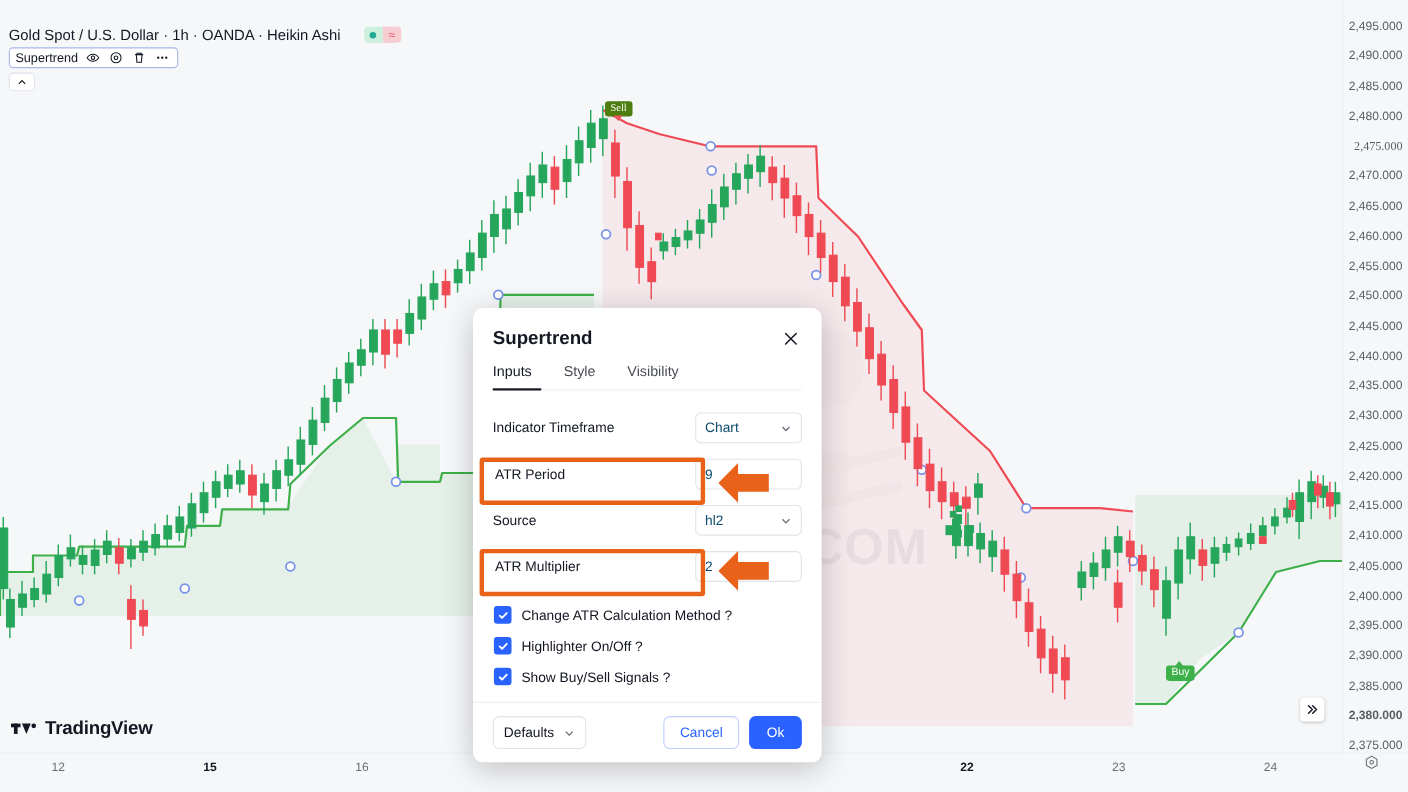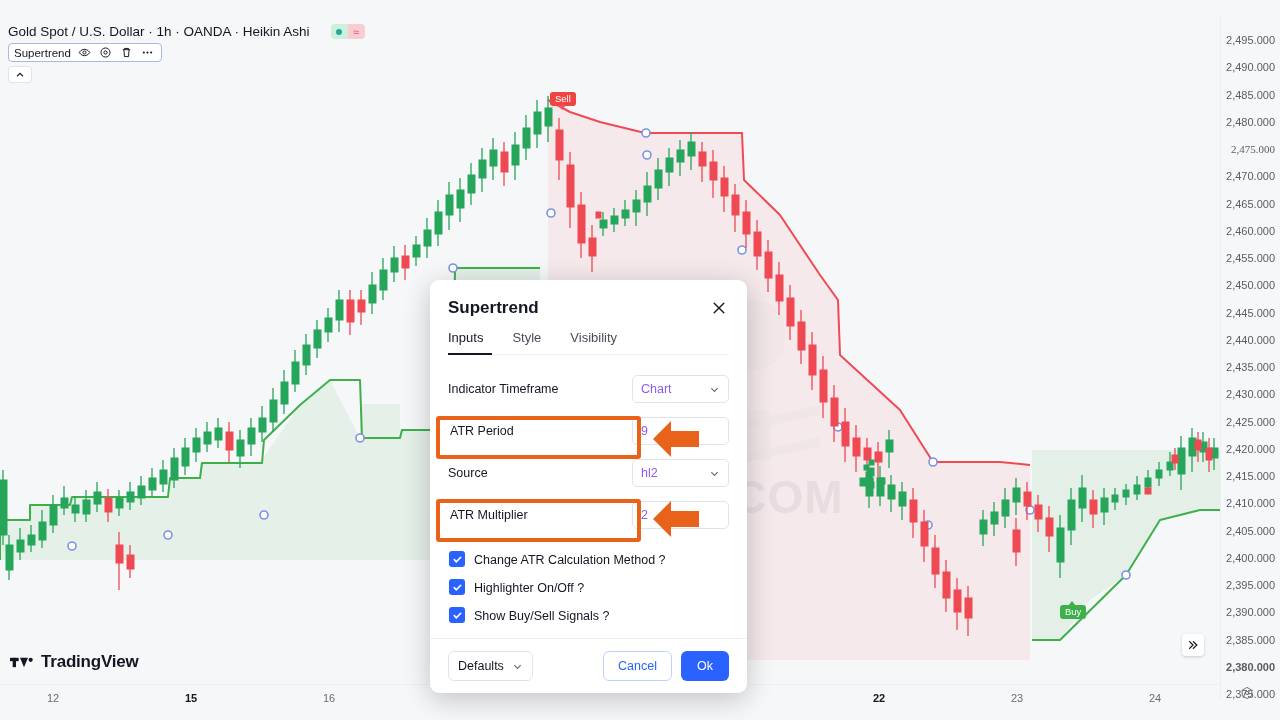--- a/index.html
+++ b/index.html
@@ -95,21 +95,21 @@
     border: 1px solid #e0e3eb;
     border-radius: 4px;
     background: #ffffff;
     display: flex; align-items: center; justify-content: center;
     cursor: pointer;
   }
 
   
   #price-scale {
     position: absolute;
-    right: 0; top: 16px;
+    right: 0; top: 0;
     width: 60px; height: 684px;
     background: #f6f7f9;
     border-left: 1px solid #eceff3;
     z-index: 5;
     text-align: right;
   }
   .price-tick {
     position: absolute;
     right: 5px;
     font-size: 11px;
@@ -160,21 +160,21 @@
   
   .signal {
     position: absolute;
     font-size: 9.5px;
     color: #ffffff;
     padding: 2px 5px;
     border-radius: 3px;
     z-index: 8;
     line-height: 1.1;
   }
-  .signal.sell { background:#ef4444; left:550px; top:92px; }
+  .signal.sell { background:#4d7c0f; left:550px; top:92px;font-family:Liberation Serif, serif; }
   .signal.sell:after {
     content:""; position:absolute; left:8px; bottom:-4px;
     border-left:4px solid transparent; border-right:4px solid transparent;
     border-top:5px solid #f0525f;
   }
   .signal.buy  { background:#3eb04a; left:1060px; top:605px; }
   .signal.buy:before {
     content:""; position:absolute; left:8px; top:-4px;
     border-left:4px solid transparent; border-right:4px solid transparent;
     border-bottom:5px solid #3eb04a;
@@ -230,21 +230,21 @@
   .form-label { font-size: 12.5px; color:#131722; }
   .ctl {
     margin-left: auto;
     height: 28px;
     border: 1px solid #e0e3eb;
     border-radius: 5px;
     background:#ffffff;
     display:flex; align-items:center;
     padding: 0 8px;
     font-size: 12.5px;
-    color:#8b5cf6;
+    color:#0c4a6e;
     cursor:pointer;
   }
   .ctl.select { justify-content:space-between; gap:10px; }
   .ctl.input  { cursor: text; }
   #row-tf .ctl { width: 97px; }
   #row-atr .ctl { width: 97px; }
   #row-src .ctl { width: 97px; }
   #row-mult .ctl { width: 97px; }
   #row-atr, #row-mult { padding-left: 2px; }
 

